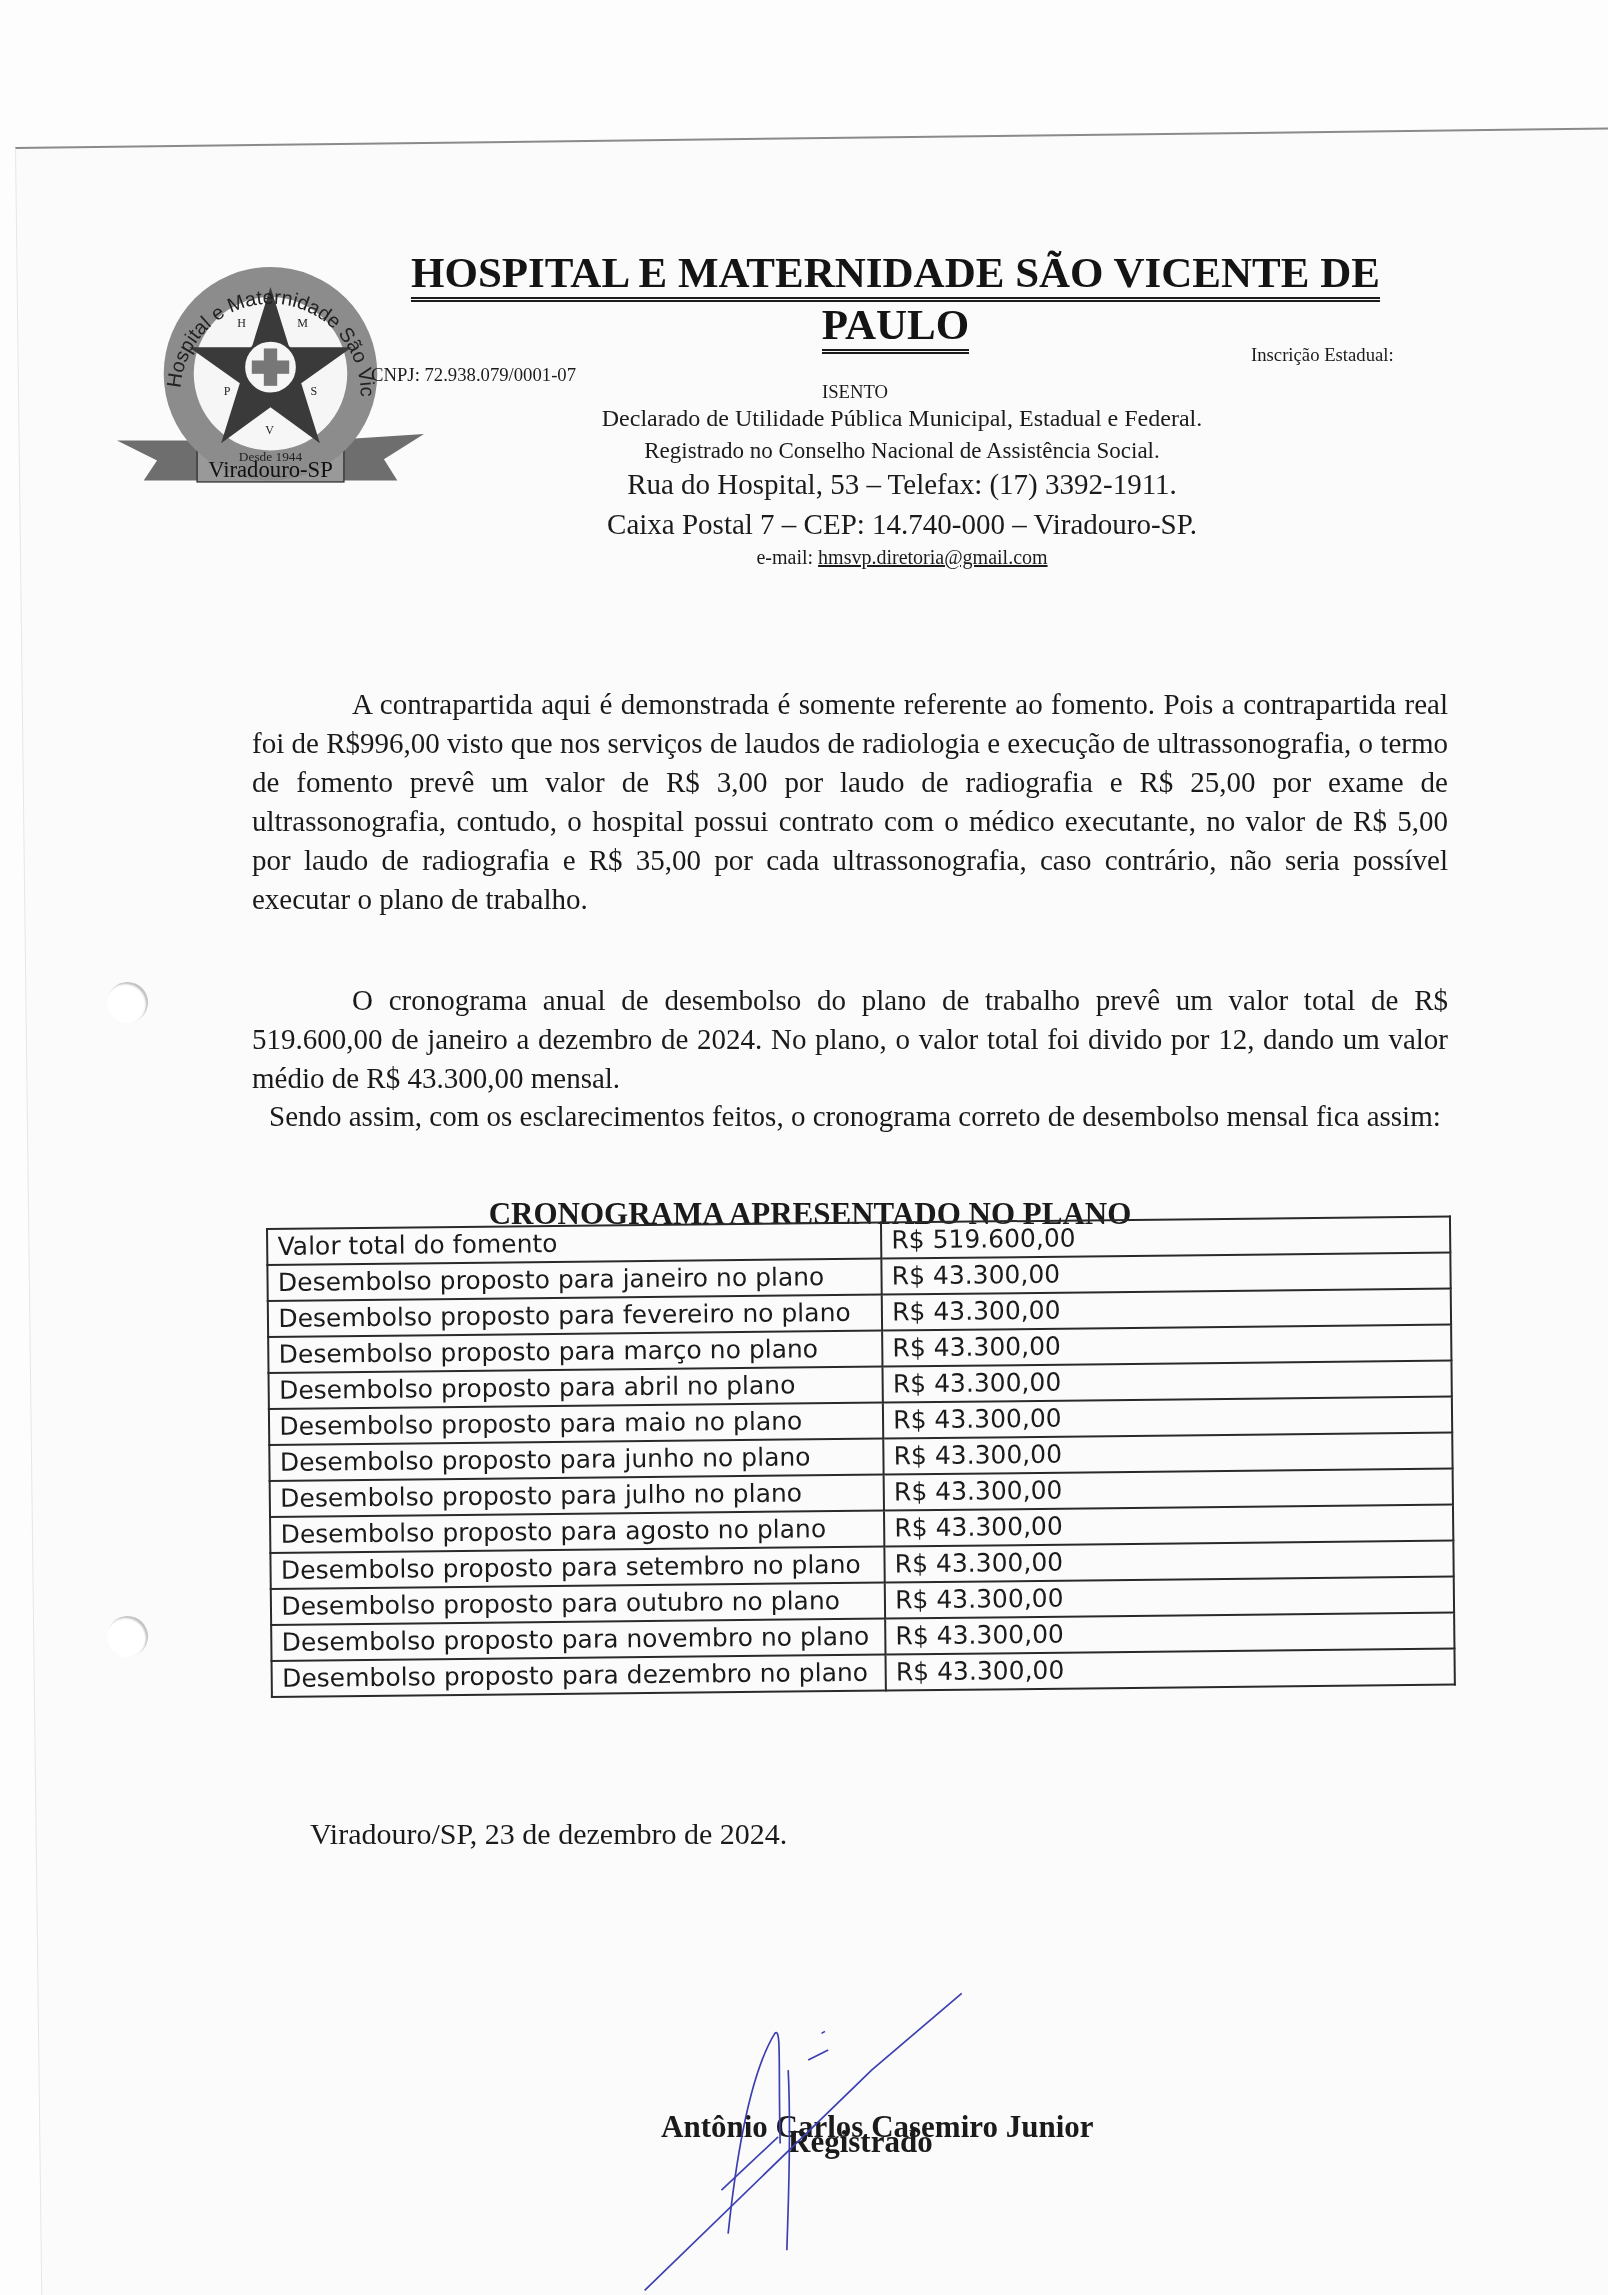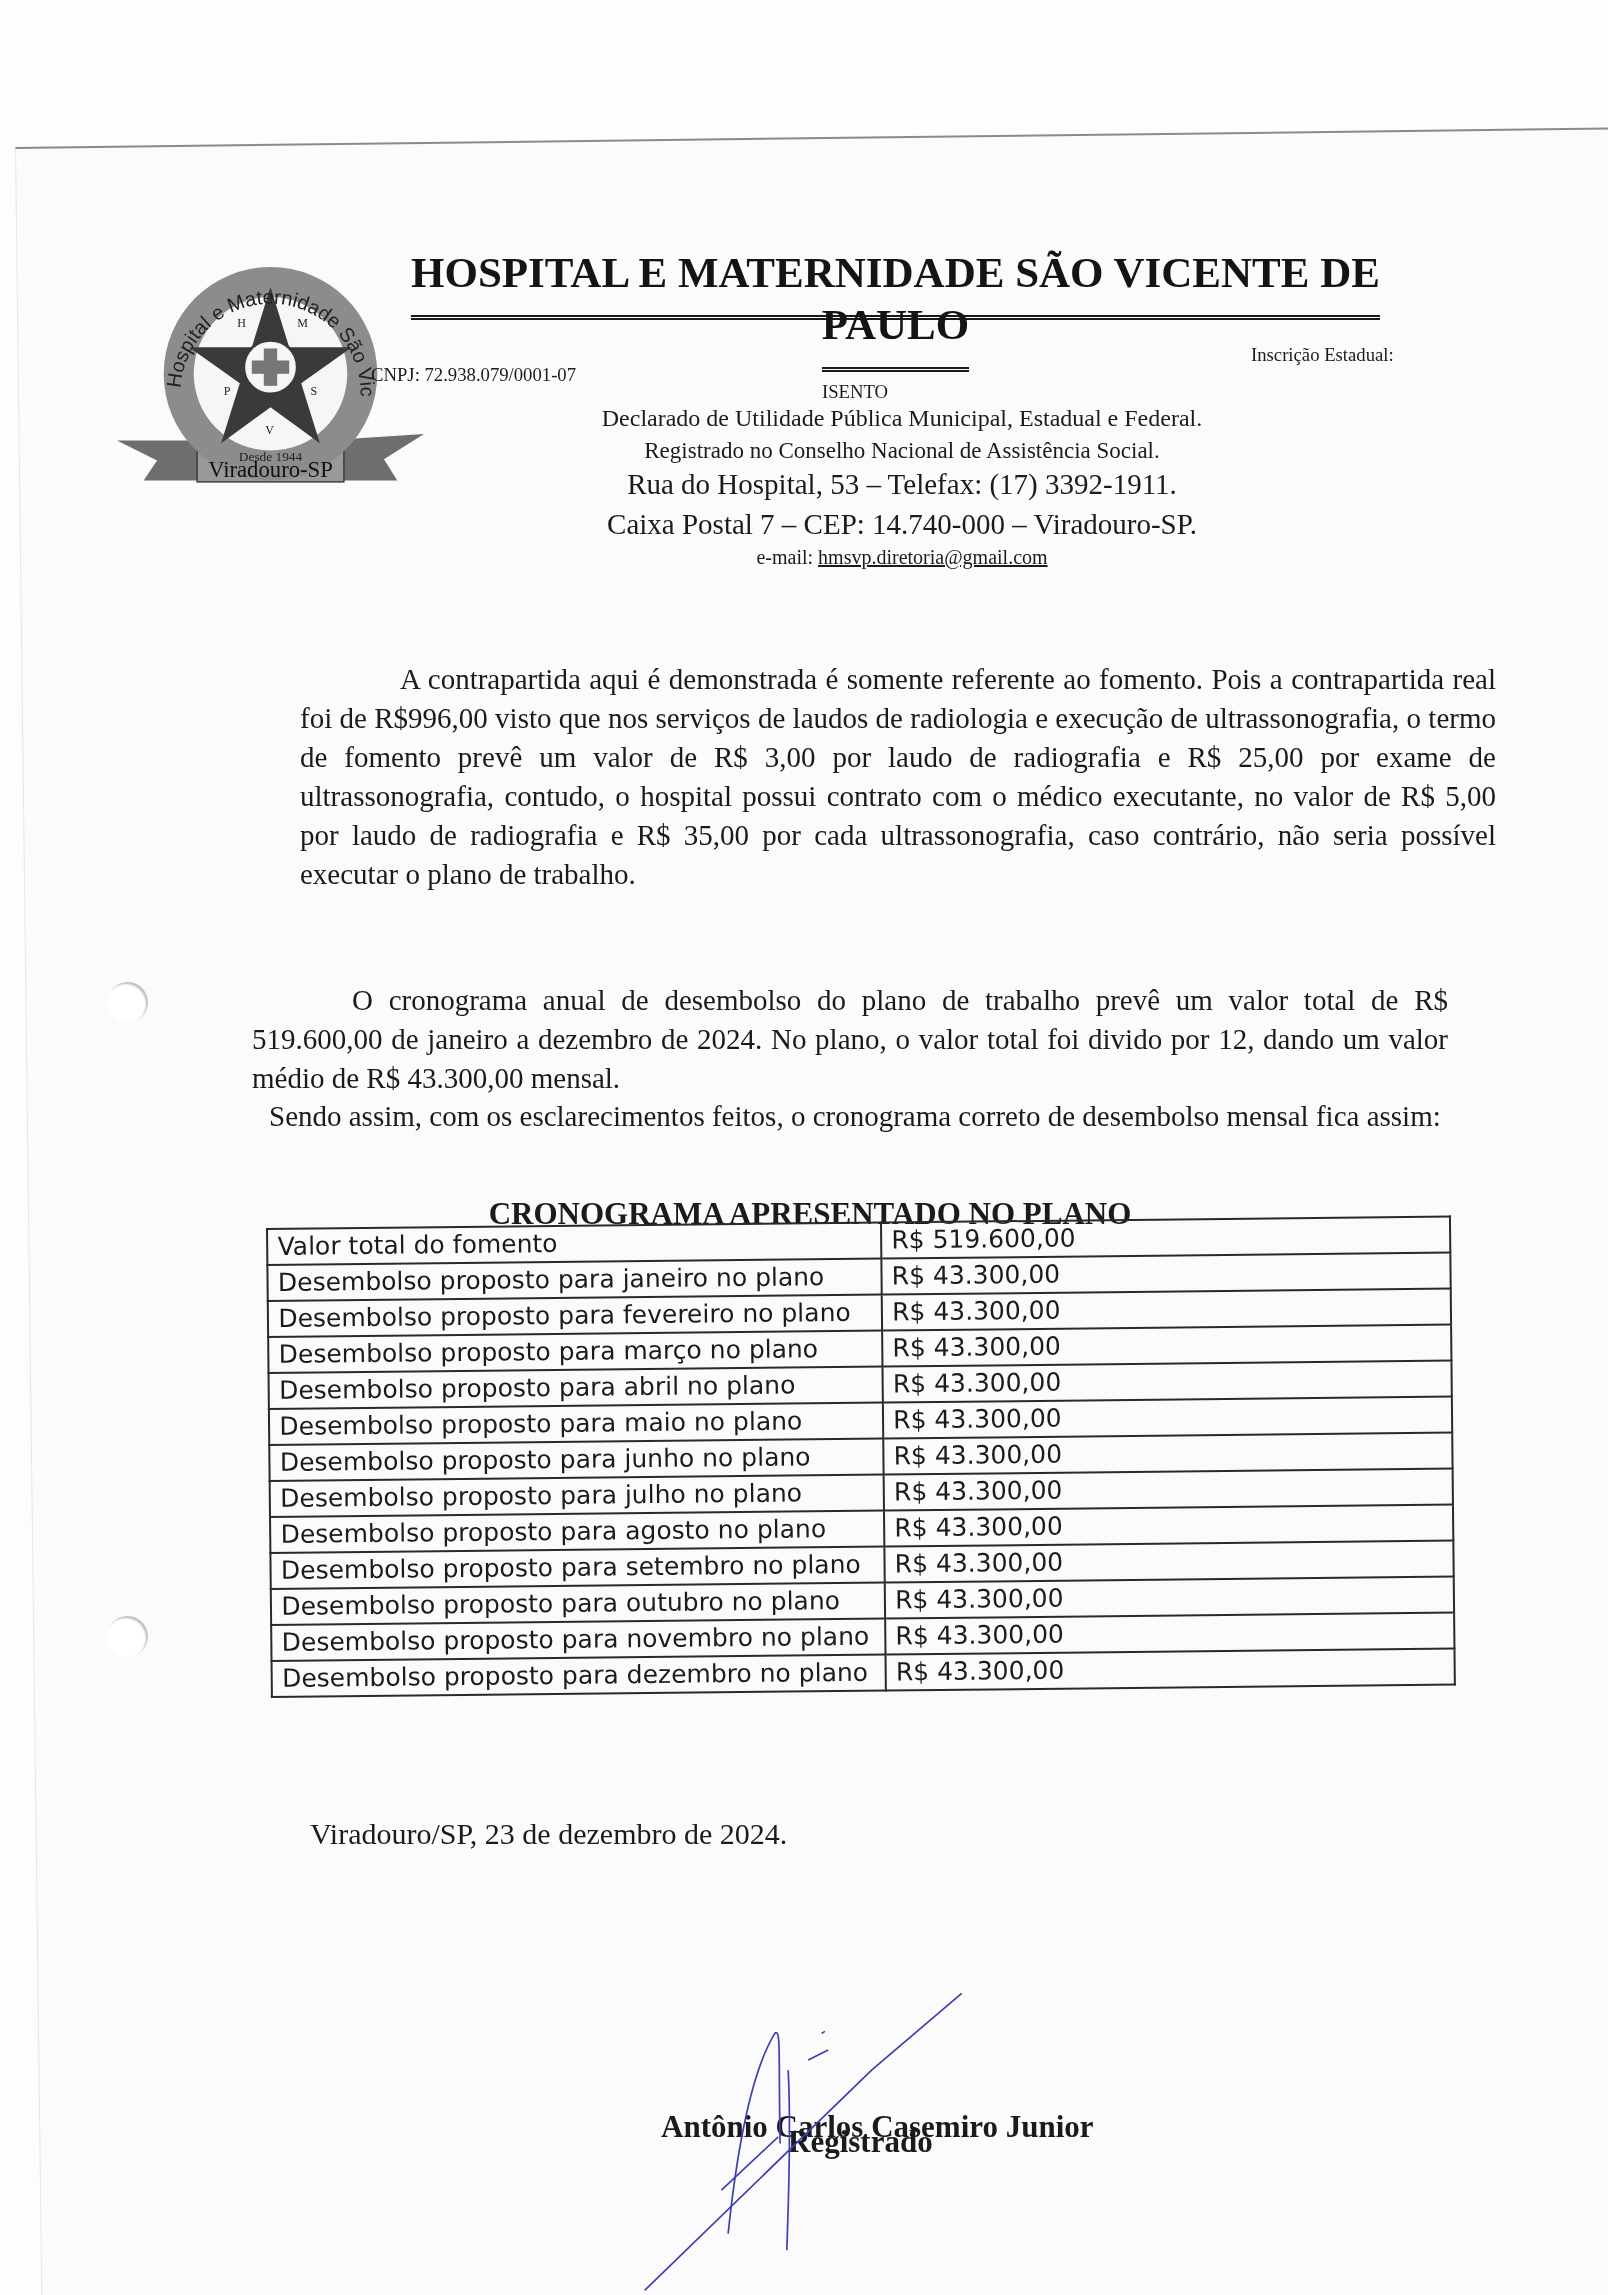--- a/index.html
+++ b/index.html
@@ -18,38 +18,38 @@
   .punch { position: absolute; width: 41px; height: 41px; border-radius: 50%;
     background: #ffffff; box-shadow: -2px 2px 2px rgba(0,0,0,0.25) inset; }
 
   
   .logo { position: absolute; left: 117px; top: 240px; width: 307px; height: 281px; }
   .title {
     position: absolute; left: 381px; top: 247px; width: 1029px;
     font-weight: bold; font-size: 43px; line-height: 52px; text-align: center;
     color: #141414;
   }
-  .title span { display: inline; border-bottom: 5.3px double #1a1a1a; padding-bottom: 19px; }
+  .title span { display: inline; border-bottom: 5.3px double #1a1a1a; padding-bottom: 1px; }
   .cnpj { position: absolute; left: 371px; top: 364px; font-size: 18.7px; }
   .insc { position: absolute; left: 1251px; top: 344px; font-size: 18.7px; }
   .isento { position: absolute; left: 768px; top: 381px; font-size: 18.7px; width: 174px; text-align:center; }
   .hdr-line { position: absolute; left: 468px; width: 868px; text-align: center; }
   .hl1 { top: 405px; font-size: 24px; }
   .hl2 { top: 438px; font-size: 23px; }
   .hl3 { top: 468px; font-size: 29px; }
   .hl4 { top: 508px; font-size: 29px; }
   .hl5 { top: 546px; font-size: 20px; }
   .email-link { text-decoration: underline; color: #1b1b1b; }
 
   
   .para {
     position: absolute; left: 252px; width: 1196px; font-size: 29px; line-height: 39px;
     text-align: justify; color: #1a1a1a;
   }
-  .p1 { top: 631px; text-indent: 100px; margin-left: 48px; }
+  .p1 { top: 656px; text-indent: 100px; }
   .p2 { top: 952px; text-indent: 100px; }
   .p3 { top: 1068px; text-indent: 0; }
 
   .table-title {
     position: absolute; left: 254px; top: 1196px; width: 1112px; text-align: center;
     font-weight: bold; font-size: 31px;
   }
   table.crono {
     position: absolute; left: 266px; top: 1228px; width: 1185px;
     border-collapse: collapse; transform: rotate(-0.6deg); transform-origin: 0 0;

